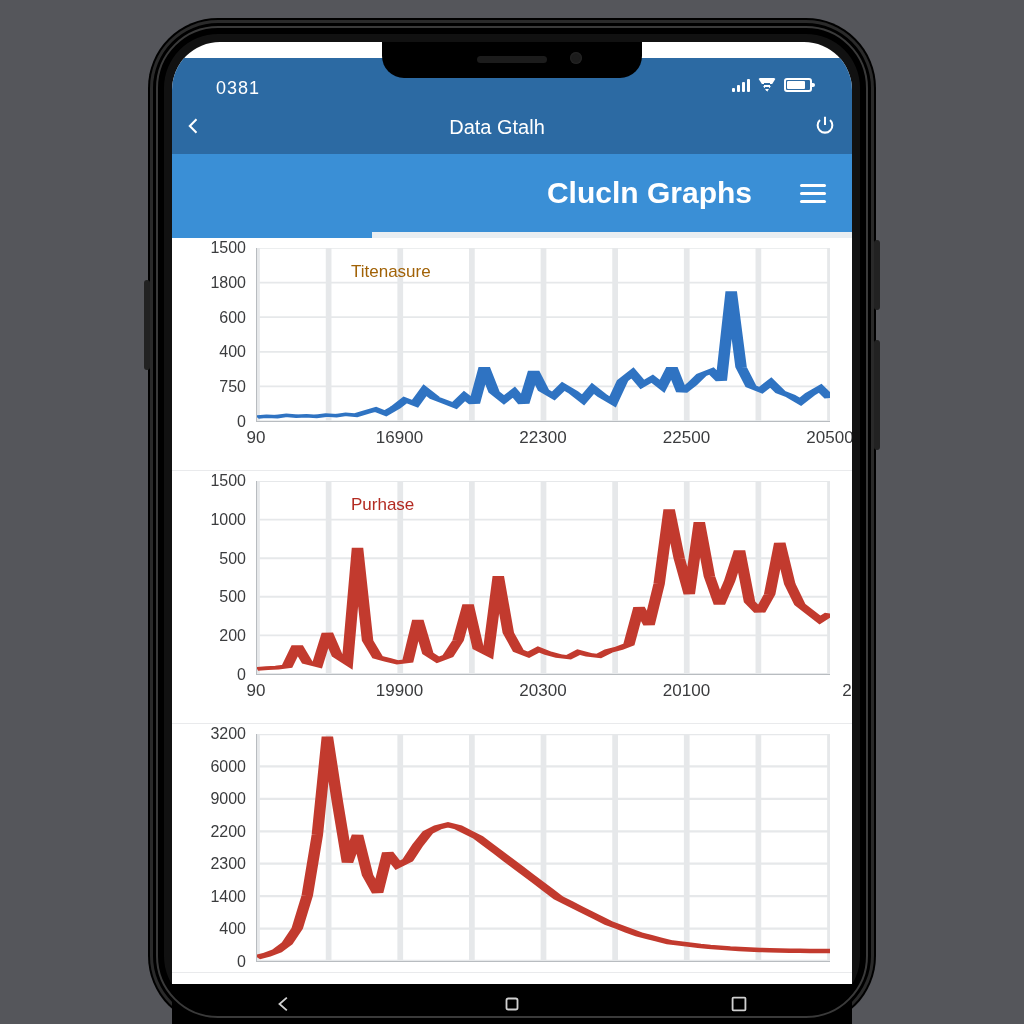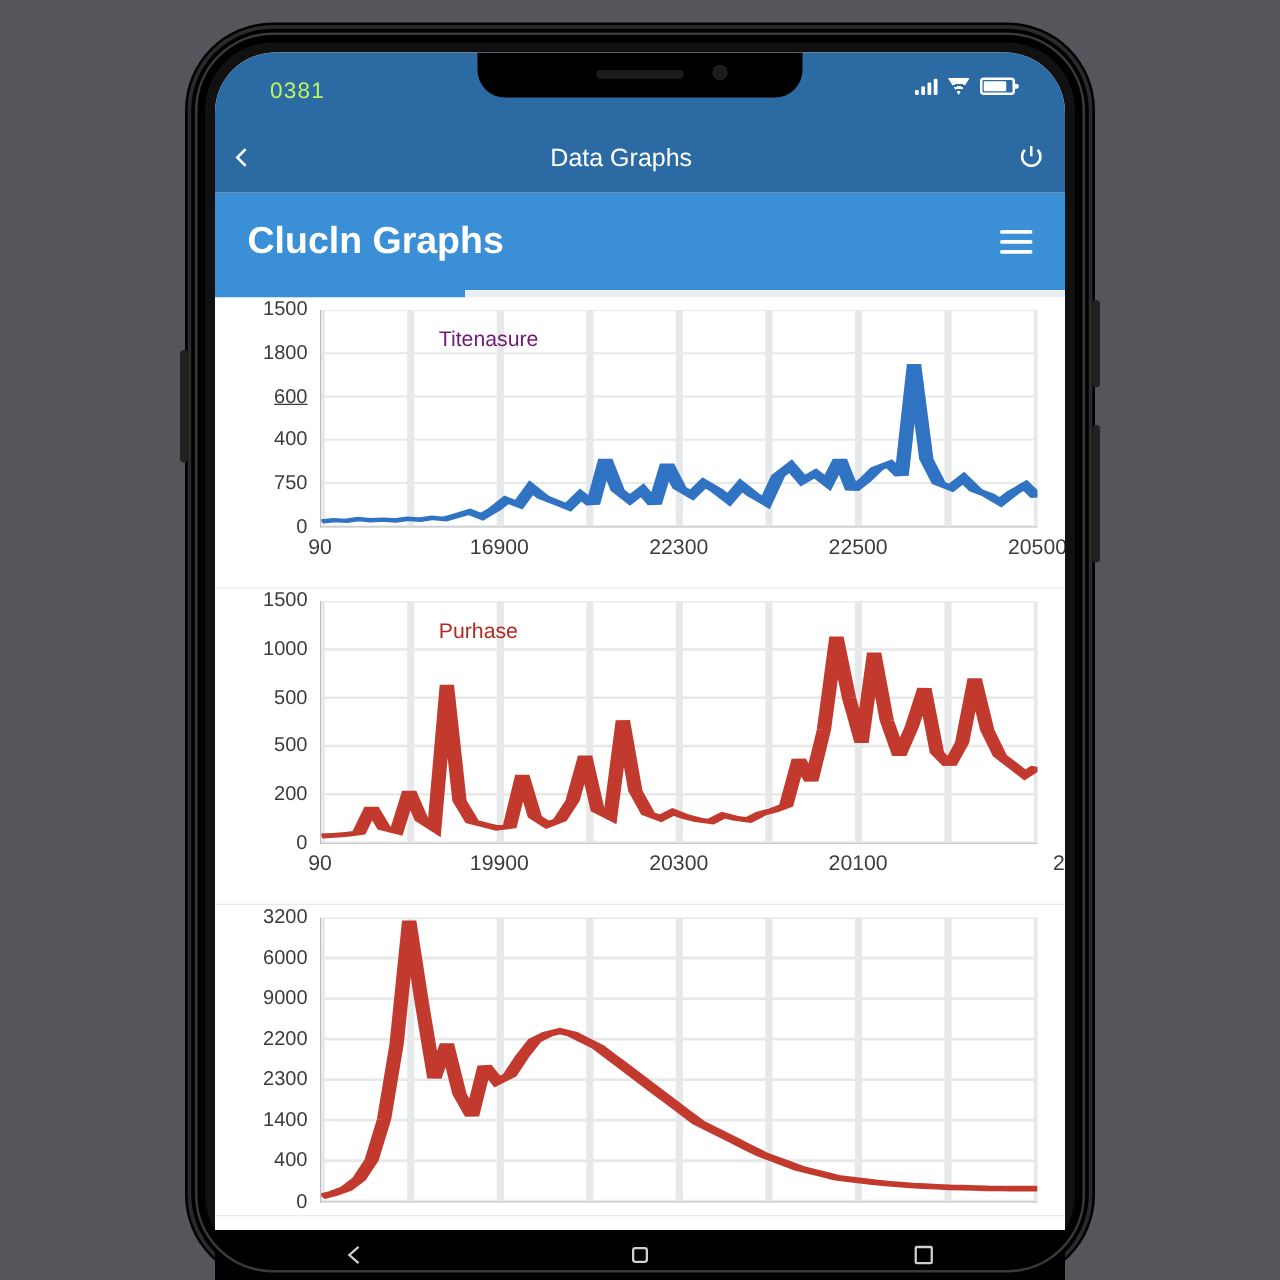--- a/index.html
+++ b/index.html
@@ -6,59 +6,59 @@
   .phone{position:absolute;left:150px;top:20px;width:724px;height:1004px;background:#111;border-radius:68px;box-shadow:0 0 0 2px #000,inset 0 0 0 3px #2a2a2a,inset 0 0 0 14px #000;}
   .phone::after{content:"";position:absolute;left:6px;right:6px;top:6px;bottom:6px;border:2px solid #3a3a3a;border-radius:62px;pointer-events:none;}
   .side-btn{position:absolute;background:#222;border-radius:4px;}
   .side-btn.b1{right:-6px;top:220px;width:6px;height:70px;}
   .side-btn.b2{right:-6px;top:320px;width:6px;height:110px;}
   .side-btn.b3{left:-6px;top:260px;width:6px;height:90px;}
   .screen{position:absolute;left:22px;right:22px;top:22px;bottom:0;background:#fff;border-top-left-radius:48px;border-top-right-radius:48px;overflow:hidden;}
   .notch{position:absolute;left:50%;top:0;transform:translateX(-50%);width:260px;height:36px;background:#000;border-bottom-left-radius:22px;border-bottom-right-radius:22px;z-index:20;}
   .notch::before{content:"";position:absolute;left:50%;top:14px;transform:translateX(-50%);width:70px;height:7px;background:#1c1c1c;border-radius:4px;}
   .notch .cam{position:absolute;right:60px;top:10px;width:12px;height:12px;border-radius:50%;background:#1c1c1c;box-shadow:inset 0 0 2px #333;}
-  .statusbar{position:absolute;left:0;right:0;top:0;height:58px;background:#2c6aa3;color:#bef264;z-index:10;}
+  .statusbar{position:absolute;left:0;right:0;top:16px;height:58px;background:#2c6aa3;color:#ffffff;z-index:10;}
   .statusbar .time{position:absolute;left:44px;top:20px;font-size:18px;font-weight:500;letter-spacing:1px;}
   .statusbar .right{position:absolute;right:40px;top:20px;display:flex;gap:8px;align-items:center;}
   .sig{display:inline-flex;align-items:flex-end;gap:2px;height:14px;}
   .sig span{width:3px;background:#fff;border-radius:1px;}
   .sig span:nth-child(1){height:4px}.sig span:nth-child(2){height:7px}.sig span:nth-child(3){height:10px}.sig span:nth-child(4){height:13px}
   .wifi{width:18px;height:14px;position:relative;}
   .wifi::before{content:"";position:absolute;left:0;top:0;width:18px;height:18px;border:2px solid #fff;border-bottom:none;border-left:none;border-right:none;border-radius:50% 50% 0 0/100% 100% 0 0;transform:rotate(0);clip-path:polygon(0 0,100% 0,50% 100%);background:radial-gradient(circle at 50% 100%,#fff 0 2px,transparent 2px),repeating-radial-gradient(circle at 50% 100%,transparent 0 3px,#fff 3px 5px,transparent 5px 7px,#fff 7px 9px);}
   .wifi{background:conic-gradient(from -45deg at 50% 100%,#fff 0 90deg,transparent 90deg);clip-path:polygon(0 0,100% 0,50% 100%);border-radius:2px;mask:radial-gradient(circle at 50% 100%,#000 0 3px,transparent 3px 5px,#000 5px 7px,transparent 7px 9px,#000 9px);}
   .batt{width:28px;height:14px;border:2px solid #fff;border-radius:3px;position:relative;box-sizing:border-box;}
   .batt::after{content:"";position:absolute;right:-5px;top:3px;width:3px;height:4px;background:#fff;border-radius:0 2px 2px 0;}
   .batt::before{content:"";position:absolute;left:1px;top:1px;bottom:1px;width:18px;background:#fff;border-radius:1px;}
   .navbar{position:absolute;left:0;right:0;top:58px;height:54px;background:#2c6aa3;color:#fff;display:flex;align-items:center;z-index:5;}
   .navbar .back{width:44px;text-align:center;font-size:28px;line-height:1;}
   .navbar .title{flex:1;text-align:center;font-size:20px;font-weight:500;margin-left:-20px;}
   .navbar .power{width:54px;text-align:center;}
   .navbar .power svg{width:22px;height:22px;stroke:#fff;fill:none;stroke-width:2.2;}
-  .subhead{position:absolute;left:0;right:0;top:112px;height:78px;background:#3a8fd6;color:#fff;display:flex;align-items:center;justify-content:space-between;padding:0 26px;box-sizing:border-box;z-index:4;}
+  .subhead{position:absolute;left:0;right:0;top:112px;height:78px;background:#3a8fd6;color:#fff;display:flex;align-items:center;justify-content:flex-end;padding:0 26px;box-sizing:border-box;z-index:4;gap:48px;}
   .subhead .h{font-size:30px;font-weight:600;}
   .subhead .menu{display:flex;flex-direction:column;gap:5px;}
   .subhead .menu span{width:26px;height:3px;background:#fff;border-radius:2px;}
   .tabstrip{position:absolute;left:0;right:0;top:190px;height:6px;background:#e9eef2;}
   .tabstrip::before{content:"";position:absolute;left:0;top:0;bottom:0;width:200px;background:#3a8fd6;}
   .content{position:absolute;left:0;right:0;top:196px;bottom:0;background:#fff;overflow:hidden;}
   .chart{position:relative;border-bottom:1px solid #e9eaec;}
   .chart.c1{height:232px;}
   .chart.c2{height:252px;}
   .chart.c3{height:248px;}
   .plot{position:absolute;left:84px;right:22px;top:10px;bottom:48px;border-left:1px solid #b8bcc0;border-bottom:1px solid #b8bcc0;}
   .chart.c3 .plot{bottom:10px;}
   .yticks{position:absolute;left:0;top:10px;bottom:48px;width:80px;font-size:16px;color:#3b3c3e;text-align:right;}
   .chart.c3 .yticks{bottom:10px;}
   .ytick{position:absolute;right:6px;transform:translateY(-50%);margin-left:20px;}
   .xticks{position:absolute;left:84px;right:22px;bottom:12px;height:30px;font-size:17px;color:#3b3c3e;}
   .xtick{position:absolute;transform:translateX(-50%);}
   .grid line{stroke:#e6e8ea;stroke-width:1;}
   .series{fill:none;stroke-width:2;}
   .legendlabel{position:absolute;left:94px;top:14px;font-size:17px;font-weight:500;}
-  .legendlabel.blue{color:#701a75;}
+  .legendlabel.blue{color:#a16207;}
   .legendlabel.red{color:#b32a21;}
   .bottomlegend{position:absolute;left:0;right:0;bottom:2px;height:34px;display:flex;justify-content:center;gap:40px;font-size:18px;color:#222;align-items:center;}
   .bottomlegend .item{display:flex;align-items:center;gap:8px;}
   .bottomlegend .swatch{width:22px;height:3px;border-radius:1px;}
   .swatch.red{background:#c23a2e;}
   .swatch.blue{background:#2f73c2;}
   .androidnav{position:absolute;left:0;right:0;bottom:0;height:40px;background:#000;display:flex;justify-content:space-around;align-items:center;}
   .androidnav svg{width:22px;height:22px;stroke:#d0d0d0;fill:none;stroke-width:2;}
 </style>
 </head>
@@ -86,21 +86,21 @@
         <span class="batt"></span>
       </div>
     </div>
 
     <div class="navbar">
       <div class="back">
         <svg viewBox="0 0 24 24" width="20" height="20" stroke="#fff" fill="none" stroke-width="2.5">
             <polyline points="15 4 7 12 15 20"></polyline>
           </svg>
       </div>
-      <div class="title">Data Graphs</div>
+      <div class="title">Data Gtalh</div>
       <div class="power">
         <svg viewBox="0 0 24 24">
             <path d="M12 3v9"></path>
             <path d="M6.5 6.5a8 8 0 1 0 11 0"></path>
           </svg>
       </div>
     </div>
 
     <div class="subhead">
       <div class="h">Clucln Graphs</div>
@@ -111,21 +111,21 @@
         </div>
     </div>
     <div class="tabstrip"></div>
 
     <div class="content">
 
       <div class="chart c1">
         <div class="yticks" id="yt1">
             <div class="ytick" style="top: 0%;">1500</div>
             <div class="ytick" style="top: 20%;">1800</div>
-            <div class="ytick" style="top: 40%; text-decoration: underline;">600</div>
+            <div class="ytick" style="top: 40%;">600</div>
             <div class="ytick" style="top: 60%;">400</div>
             <div class="ytick" style="top: 80%;">750</div>
             <div class="ytick" style="top: 100%;">0</div>
           </div>
         <div class="plot">
           <svg width="100%" height="100%" viewBox="0 0 100 100" preserveAspectRatio="none">
             <g class="grid" id="g1">
                 <line x1="0" x2="100" y1="0" y2="0"></line>
                 <line x1="0" x2="100" y1="20" y2="20"></line>
                 <line x1="0" x2="100" y1="40" y2="40"></line>

